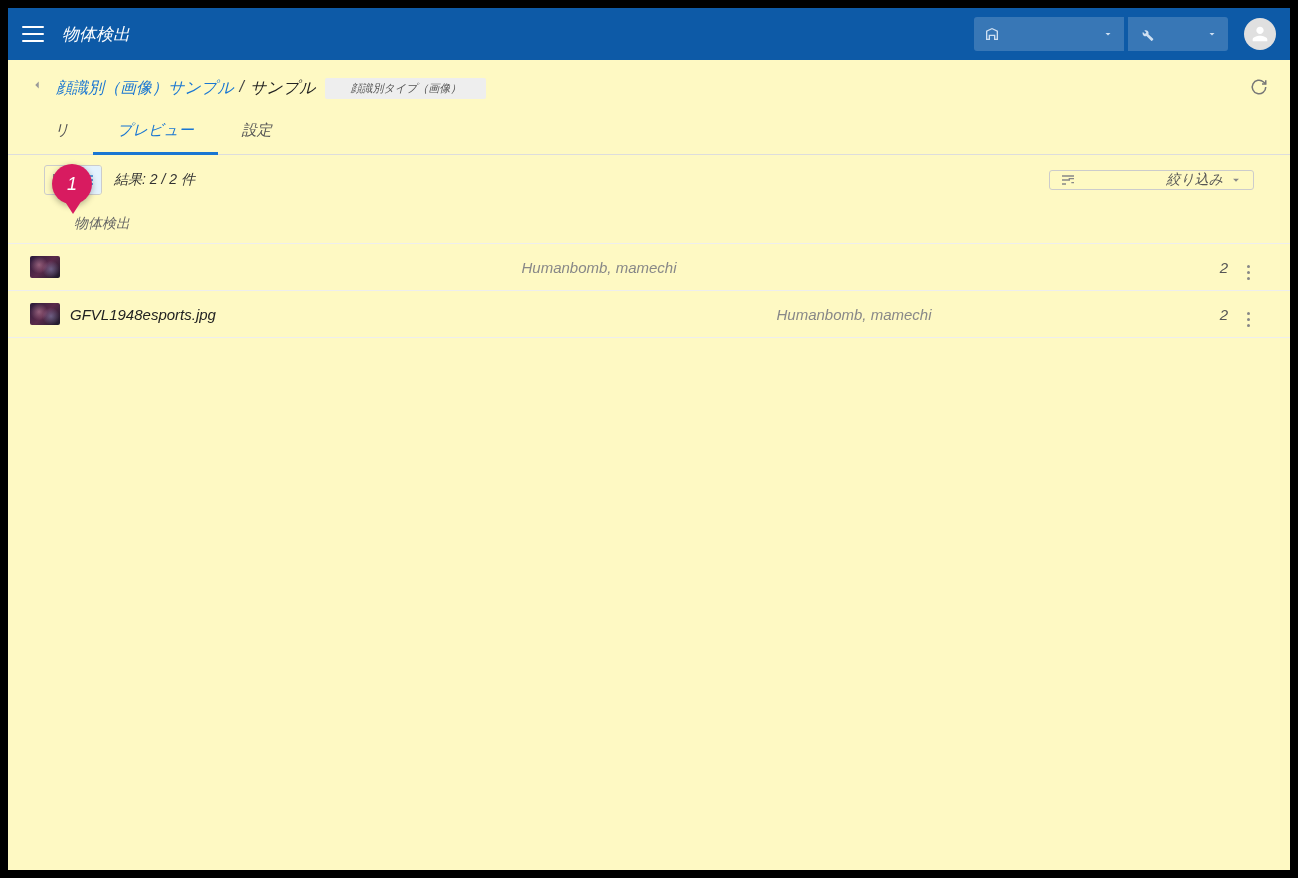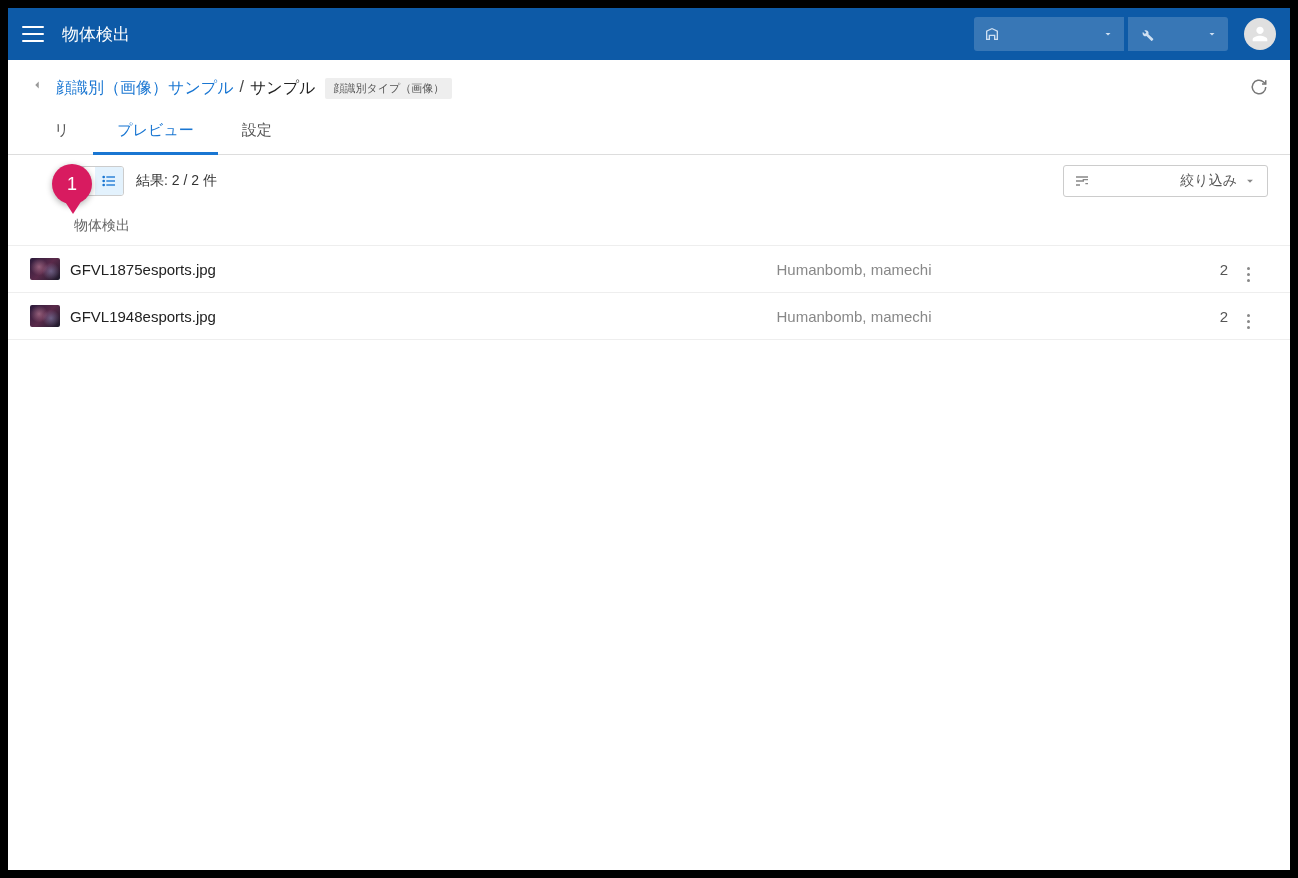--- a/index.html
+++ b/index.html
@@ -6,23 +6,24 @@
   body {
     font-family: -apple-system, BlinkMacSystemFont, "Segoe UI", "Hiragino Sans", "Meiryo", sans-serif;
     background: #000;
     width: 1298px;
     height: 878px;
     overflow: hidden;
   }
   .frame {
     position: absolute;
     top: 8px; left: 8px; right: 8px; bottom: 8px;
-    background: #ffffff;
+    background: #fef9c3;
     display: flex;
     flex-direction: column;
+    font-style: italic;
   }
   .header {
     background: #0d5aa7;
     height: 52px;
     display: flex;
     align-items: center;
     padding: 0 14px;
     color: #fff;
   }
   .menu-icon { width: 22px; height: 16px; display:flex; flex-direction:column; justify-content:space-between; cursor:pointer; }
@@ -55,21 +56,21 @@
   .breadcrumb-row {
     display:flex; 
     padding: 18px 22px 10px 22px;
   }
   .bc-back { color:#888; margin-right: 12px; cursor:pointer; }
   .bc-link { color:#1976d2; font-size:16px; cursor:pointer; }
   .bc-sep { color:#444; margin: 0 6px; font-size:16px; }
   .bc-current { color:#222; font-size:16px; font-weight:500; }
   .bc-tag {
     background:#eee; color:#555; font-size:11px;
-    padding: 3px 8px; border-radius:2px; margin-left:10px;
+    padding: 3px 25px; border-radius:2px; margin-left:10px;
   }
   .bc-spacer { flex:1; }
   .refresh { color:#666; cursor:pointer; }
 
   .tabs {
     display:flex; align-items:flex-end;
     border-bottom:1px solid #ddd;
     padding: 0 22px;
     position:relative;
   }
@@ -94,36 +95,35 @@
   }
   .callout-pin .tail {
     width:0; height:0; margin:-4px auto 0 auto;
     border-left:9px solid transparent;
     border-right:9px solid transparent;
     border-top:14px solid #d81b60;
   }
 
   .toolbar {
     display:flex; align-items:center;
-    padding: 10px 22px;
-    margin-left: 36px;
+    padding: 10px 36px;
   }
   .view-toggle {
     display:flex; border:1px solid #ccc; border-radius:3px; overflow:hidden;
   }
   .vt-btn {
     width:28px; height:28px; display:flex; align-items:center; justify-content:center;
     cursor:pointer; color:#777;
   }
   .vt-btn.active { background:#e3f2fd; color:#1976d2; }
   .result-count { margin-left:12px; font-size:14px; color:#333; }
   .toolbar-spacer { flex:1; }
   .filter-box {
     display:flex; align-items:center; border:1px solid #ccc;
-    border-radius:3px; height:32px; padding:0 10px; cursor:pointer;
+    border-radius:3px; height:20px; padding:0 10px; cursor:pointer;
     color:#555; font-size:14px;
   }
   .filter-box .tune { margin-right:90px; color:#888; }
   .filter-box .chev { margin-left:6px; color:#888; }
 
   .table-head {
     display:flex; align-items:center;
     padding: 10px 22px;
     color:#666; font-size:14px;
     border-bottom:1px solid #eee;
@@ -267,21 +267,20 @@
       </div>
     </div>
 
     <div class="table-head">
       <div class="col-count">物体検出</div>
       <div class="col-actions"></div>
     </div>
 
     <div class="row">
       <div class="thumb"></div>
-      <div class="name">GFVL1875esports.jpg</div>
       <div class="label">Humanbomb, mamechi</div>
       <div class="count">2</div>
       <div class="actions">
         <span class="dots">
             <i></i>
             <i></i>
             <i></i>
           </span>
       </div>
     </div>

